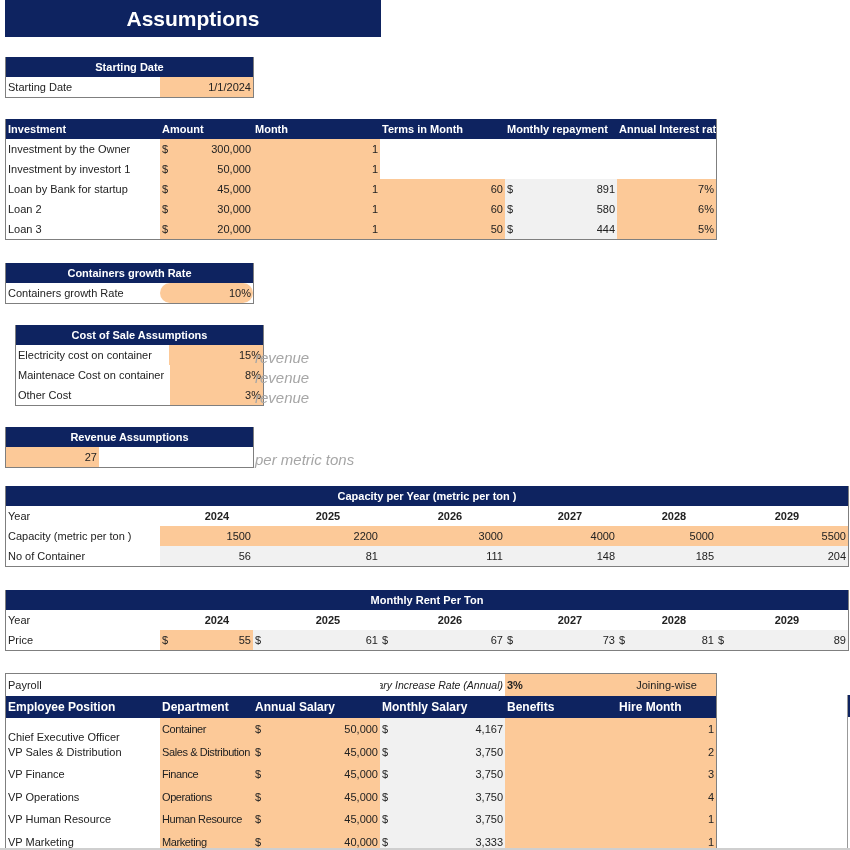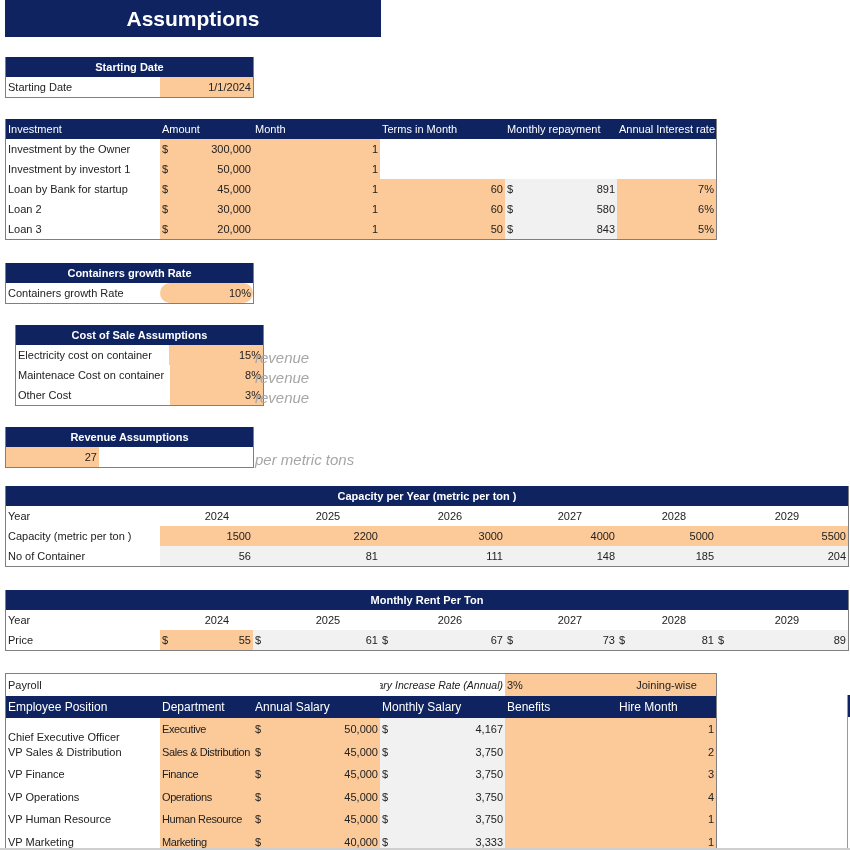--- a/index.html
+++ b/index.html
@@ -14,21 +14,21 @@
     .abs { position: absolute; }
     .box { position: absolute; border: 1px solid #7f7f7f; border-top: none; }
     .hdr {
       height: 20px; display: flex; align-items: center; justify-content: center;
       font-weight: bold; font-size: 11px;
     }
     .row { display: flex; height: 20px; align-items: center; }
     .cell { height: 100%; display: flex; align-items: center; padding: 0 2px; white-space: nowrap; overflow: hidden; }
     .r { justify-content: flex-end; }
     .c { justify-content: center; }
-    .b { font-weight: normal; }
+    .b { font-weight: bold; }
     .dollar { justify-content: space-between; }
     .note { position: absolute; color: #a6a6a6; font-style: italic; font-size: 15px; }
     .narrow { letter-spacing: -0.4px; }
   </style>
 </head>
 <body>
 
 <div class="abs navy" style="left:5px;top:0;width:376px;height:37px;">
   <div style="width:100%;height:100%;display:flex;align-items:center;justify-content:center;font-size:21px;font-weight:bold;">Assumptions</div>
 </div>
@@ -104,21 +104,21 @@
   <div class="row">
     <div class="cell" style="width:154px;">Loan 3</div>
     <div class="cell peach dollar" style="width:93px;">
         <span>$</span>
         <span>20,000</span>
       </div>
     <div class="cell peach r" style="width:127px;">1</div>
     <div class="cell peach r" style="width:125px;">50</div>
     <div class="cell grey dollar" style="width:112px;">
         <span>$</span>
-        <span>843</span>
+        <span>444</span>
       </div>
     <div class="cell peach r" style="width:99px;">5%</div>
   </div>
 </div>
 
 <div class="box" style="left:5px;top:263px;width:249px;">
   <div class="hdr navy">Containers growth Rate</div>
   <div class="row">
     <div class="cell" style="width:154px;">Containers growth Rate</div>
     <div class="cell peach r" style="width:93px;border-radius:10px;">10%</div>
@@ -234,21 +234,21 @@
     <div class="cell" style="width:154px;">Employee Position</div>
     <div class="cell" style="width:93px;">Department</div>
     <div class="cell" style="width:127px;">Annual Salary</div>
     <div class="cell" style="width:125px;">Monthly Salary</div>
     <div class="cell" style="width:112px;">Benefits</div>
     <div class="cell" style="width:99px;">Hire Month</div>
   </div>
 
   <div class="row" style="height:22.5px;">
     <div class="cell" style="width:154px;margin-top:16px;">Chief Executive Officer</div>
-    <div class="cell peach narrow" style="width:93px;">Executive</div>
+    <div class="cell peach narrow" style="width:93px;">Container</div>
     <div class="cell peach dollar" style="width:127px;">
         <span>$</span>
         <span>50,000</span>
       </div>
     <div class="cell grey dollar" style="width:125px;">
         <span>$</span>
         <span>4,167</span>
       </div>
     <div class="cell peach" style="width:112px;"></div>
     <div class="cell peach r" style="width:99px;">1</div>

